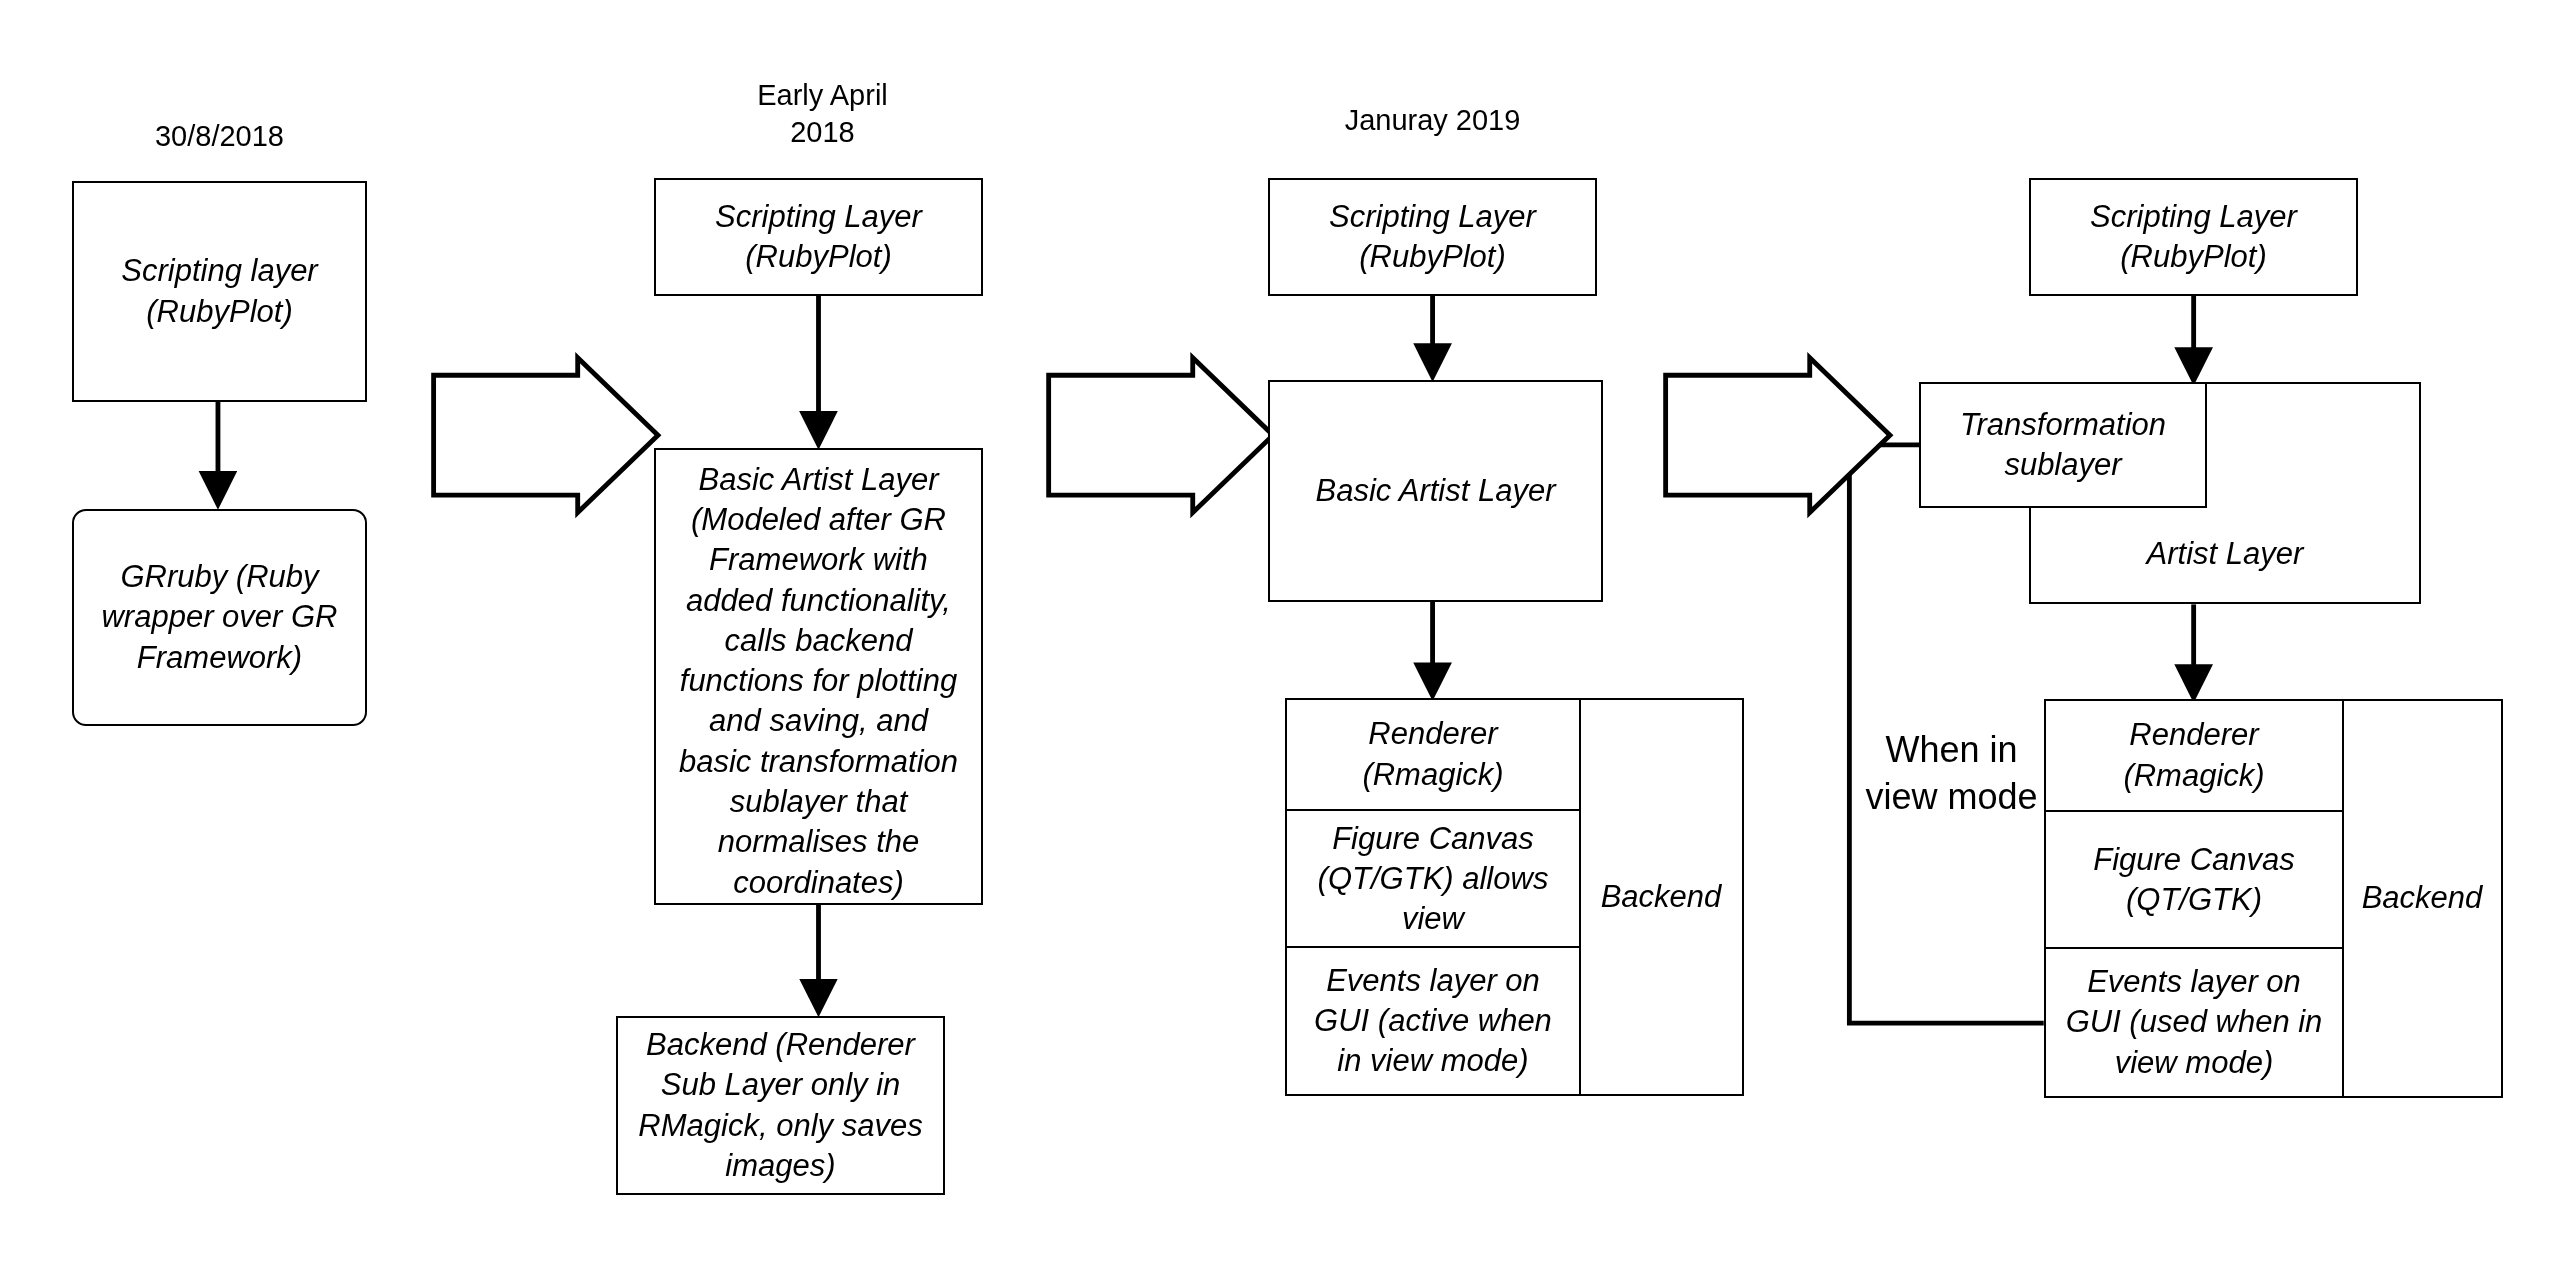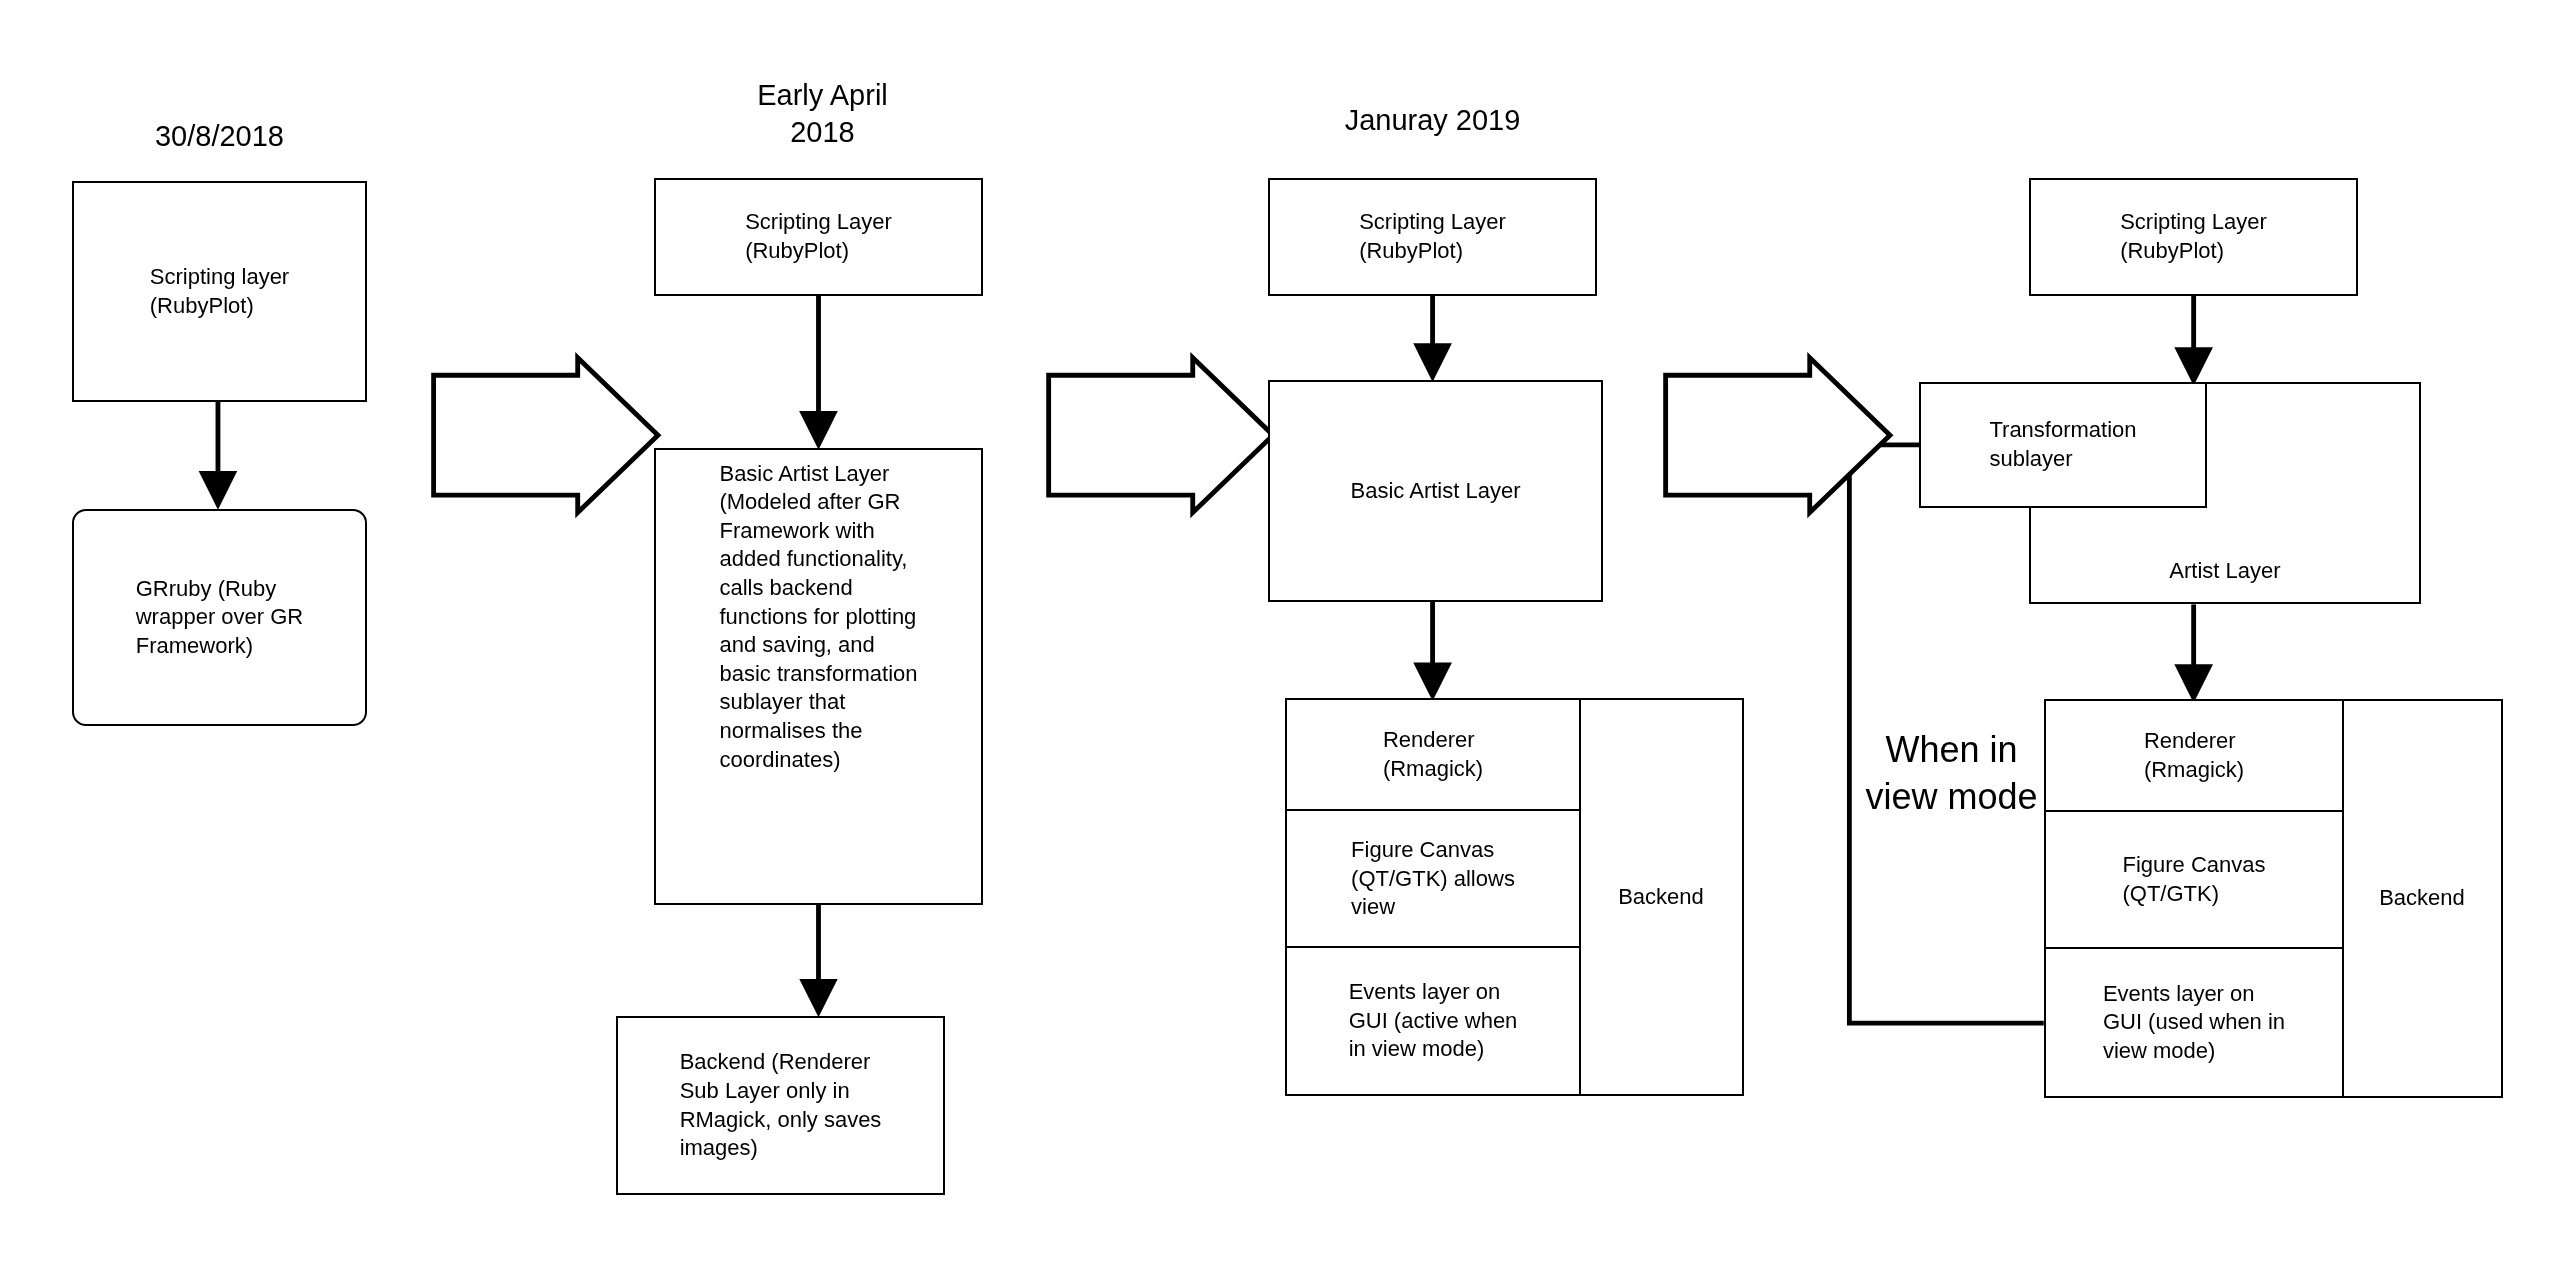--- a/index.html
+++ b/index.html
@@ -25,24 +25,26 @@
     white-space: pre-line;
   }
   .node {
     position: absolute;
     box-sizing: border-box;
     border: 2.9px solid #000000;
     background: #ffffff;
     display: flex;
     align-items: center;
     justify-content: center;
-    font-size: 22px;
+    text-align: center;
+    font-size: 31px;
     line-height: 1.30;
     padding: 3.9px 7.7px;
     white-space: pre-line;
+    font-style: italic;
   }
   .node.top-align {
     align-items: flex-start;
     padding-top: 9.7px;
   }
   .plain-label {
     position: absolute;
     text-align: center;
     font-size: 36px;
     line-height: 1.30;
@@ -147,21 +149,21 @@
 (QT/GTK) allows
 view</div>
 
   <div class="node" style="left:1285px; top:946px; width:296px; height:150px;">Events layer on
 GUI (active when
 in view mode)</div>
 
   <div class="node" style="left:2029px; top:178px; width:329px; height:118px;">Scripting Layer
 (RubyPlot)</div>
 
-  <div class="node" style="left:2029px; top:382px; width:392px; height:222px; align-items:flex-end; padding-bottom:16px;">
+  <div class="node" style="left:2029px; top:382px; width:392px; height:222px; align-items:flex-end; padding-bottom:28px;">
     <span>Artist Layer</span>
   </div>
 
   <div class="node" style="left:1919px; top:382px; width:288px; height:126px;">Transformation
 sublayer</div>
 
   <div class="node" style="left:2341px; top:699px; width:162px; height:399px;">Backend</div>
 
   <div class="node" style="left:2044px; top:699px; width:300px; height:113px;">Renderer
 (Rmagick)</div>

